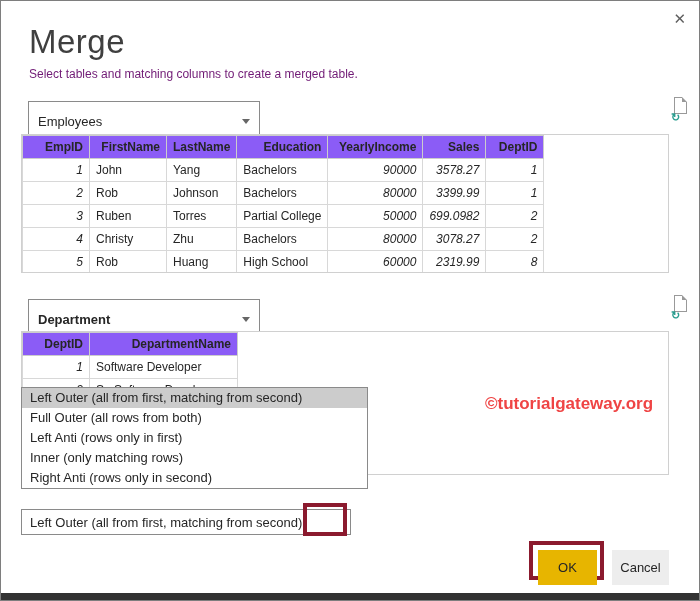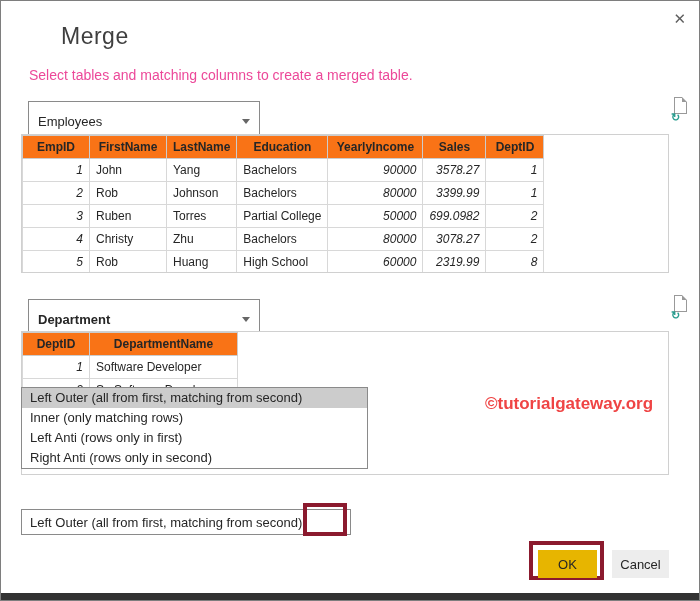--- a/index.html
+++ b/index.html
@@ -3,23 +3,23 @@
 <meta charset="utf-8">
 <style>
   * { margin:0; padding:0; box-sizing:border-box; }
   html,body { background:#fff; font-family:"Liberation Sans", sans-serif; }
   .stage { position:relative; width:700px; height:601px; background:#fff;
            border:1px solid #7e7e7e; overflow:hidden; }
 
   .close-x { position:absolute; top:10px; right:13px; font-size:15px; color:#5f5f5f;
              cursor:pointer; line-height:1; }
 
-  .title { position:absolute; left:28px; top:22px; font-size:23px; font-weight:300;
-           color:#3f3f3f; letter-spacing:.5px;margin-left:32px; }
-  .subtitle { position:absolute; left:28px; top:66px; font-size:14px; color:#ec4899; }
+  .title { position:absolute; left:28px; top:22px; font-size:33px; font-weight:300;
+           color:#3f3f3f; letter-spacing:.5px; }
+  .subtitle { position:absolute; left:28px; top:66px; font-size:12px; color:#701a75; }
 
   
   .select { position:absolute; left:27px; width:232px; height:41px;
             border:1px solid #8a8a8a; background:#fff; display:flex; align-items:center;
             padding:0 9px; font-size:13px; color:#262626; cursor:pointer; }
   .select .caret { margin-left:auto; width:0; height:0; border-left:4px solid transparent;
                    border-right:4px solid transparent; border-top:5px solid #666; }
   .sel-1 { top:100px; }
   .sel-2 { top:298px;font-weight:bold; }
 
@@ -36,21 +36,21 @@
 
   
   .preview { position:absolute; left:20px; width:648px; background:#fff;
              border:1px solid #d0d0d0; overflow:hidden; }
   .pv-1 { top:133px; height:139px; }
   .pv-2 { top:330px; height:144px; }
 
   table.grid { border-collapse:collapse; table-layout:fixed; font-size:12px; }
   table.grid th, table.grid td { border:1px solid #d8d8d8; height:23px; padding:0 6px;
              white-space:nowrap; overflow:hidden; color:#262626; }
-  table.grid th { background:#f97316; border-color:#cccccc; font-weight:bold; text-align:center; }
+  table.grid th { background:#8b5cf6; border-color:#cccccc; font-weight:bold; text-align:right; }
   table.grid td.num { text-align:right; font-style:italic; }
 
   #employees-table th:nth-child(1), #employees-table td:nth-child(1){ width:67px; }
   #employees-table th:nth-child(2), #employees-table td:nth-child(2){ width:77px; }
   #employees-table th:nth-child(3), #employees-table td:nth-child(3){ width:70px; }
   #employees-table th:nth-child(4), #employees-table td:nth-child(4){ width:80px; }
   #employees-table th:nth-child(5), #employees-table td:nth-child(5){ width:95px; }
   #employees-table th:nth-child(6), #employees-table td:nth-child(6){ width:57px; }
   #employees-table th:nth-child(7), #employees-table td:nth-child(7){ width:58px; }
   #department-table th:nth-child(1), #department-table td:nth-child(1){ width:67px; }
@@ -75,21 +75,21 @@
                justify-content:center; cursor:pointer; }
   .arrow-btn .caret { width:0; height:0; border-left:4px solid transparent;
                border-right:4px solid transparent; border-top:5px solid #666; }
 
   
   .annotation { position:absolute; border:4px solid #8b1a2e; background:transparent; z-index:8; }
   .ann-arrow { left:302px; top:502px; width:44px; height:33px; }
   .ann-ok { left:528px; top:540px; width:75px; height:39px; }
 
   
-  .btn { position:absolute; top:549px; height:28px; border:none; font-size:13px;
+  .btn { position:absolute; top:549px; height:35px; border:none; font-size:13px;
          font-family:"Liberation Sans", sans-serif; color:#262626; cursor:pointer;
          display:flex; align-items:center; justify-content:center; z-index:9; }
   .btn-ok { left:537px; width:59px; background:#e7b500; }
   .btn-cancel { left:611px; width:57px; background:#ededed; }
 
   .bottom-bar { position:absolute; left:0; bottom:0; width:100%; height:7px; background:#323232; }
 </style>
 </head>
 <body>
 
@@ -199,22 +199,23 @@
             <td>Sr. Software Developer</td>
           </tr>
         </tbody>
       </table>
   </div>
 
   <div class="watermark">©tutorialgateway.org</div>
 
   <div class="joinlist" id="joinlist">
       <div class="jk-item sel">Left Outer (all from first, matching from second)</div>
+      <div class="jk-item">Full Outer (all rows from both)</div>
+      <div class="jk-item">Left Anti (rows only in first)</div>
       <div class="jk-item">Inner (only matching rows)</div>
-      <div class="jk-item">Left Anti (rows only in first)</div>
       <div class="jk-item">Right Anti (rows only in second)</div>
     </div>
 
   <div class="join-select">
     <span>Left Outer (all from first, matching from second)</span>
   </div>
   <div class="arrow-btn" style="right:auto; left:312px; top:511px; position:absolute;">
     <span class="caret"></span>
   </div>
   <div class="annotation ann-arrow"></div>

